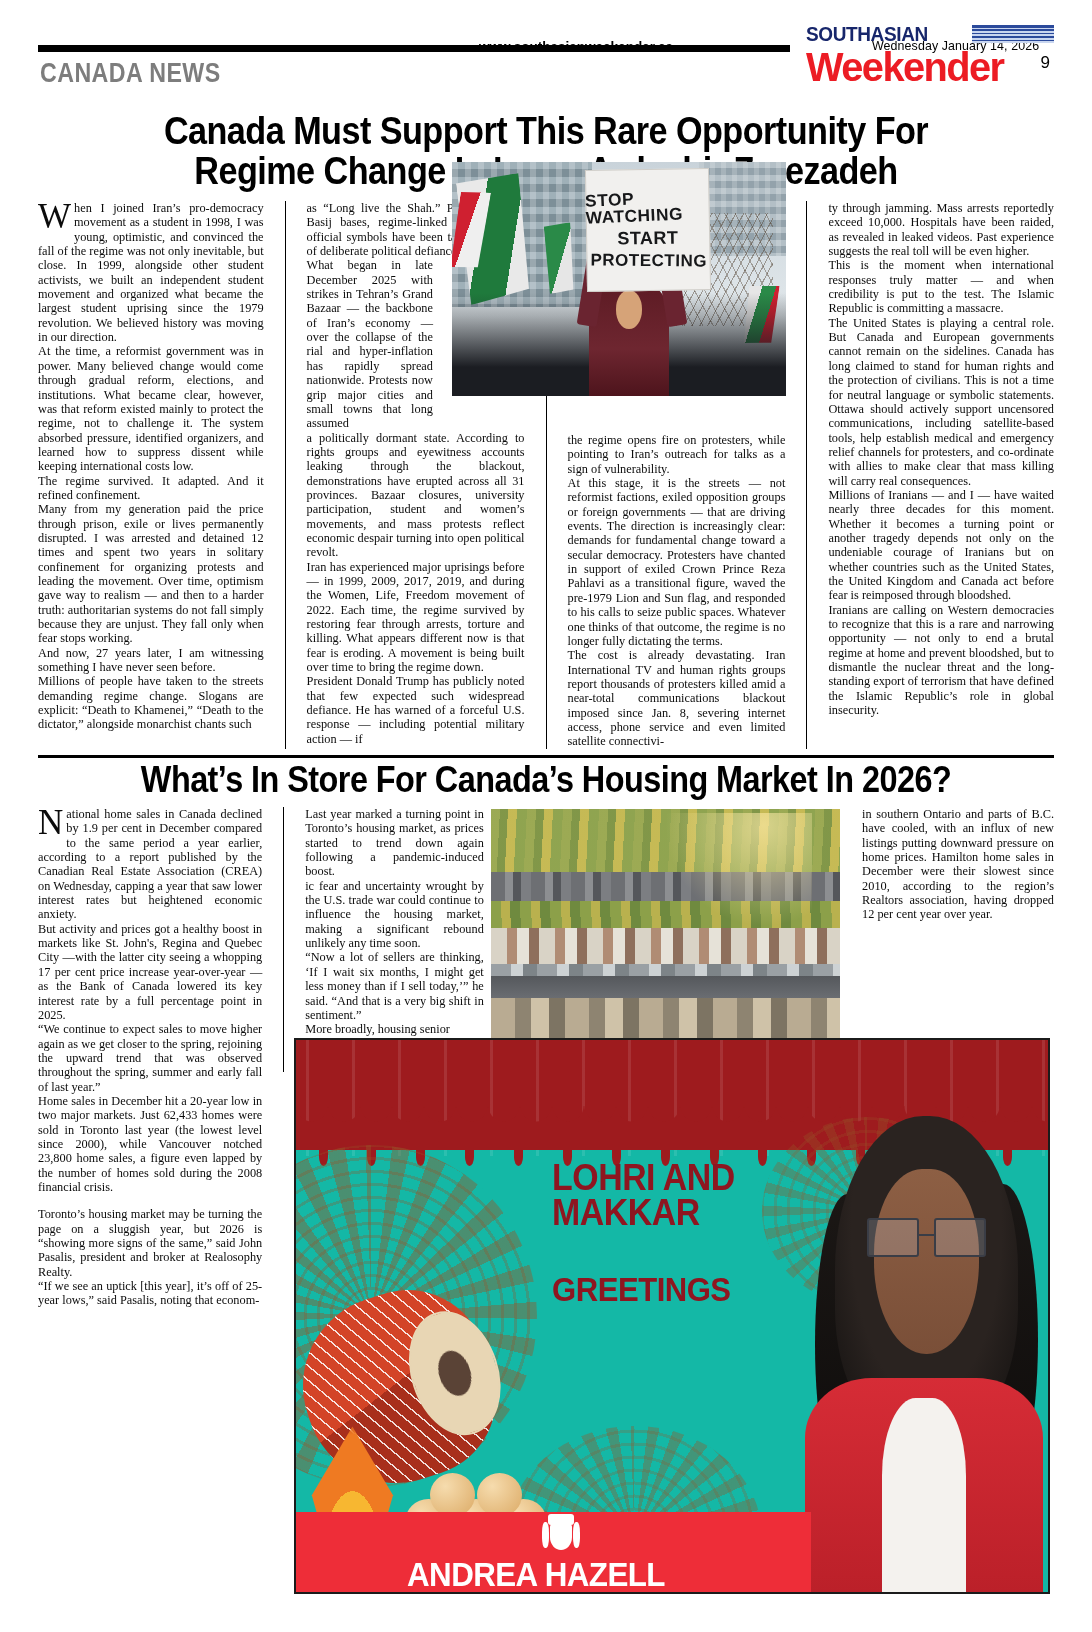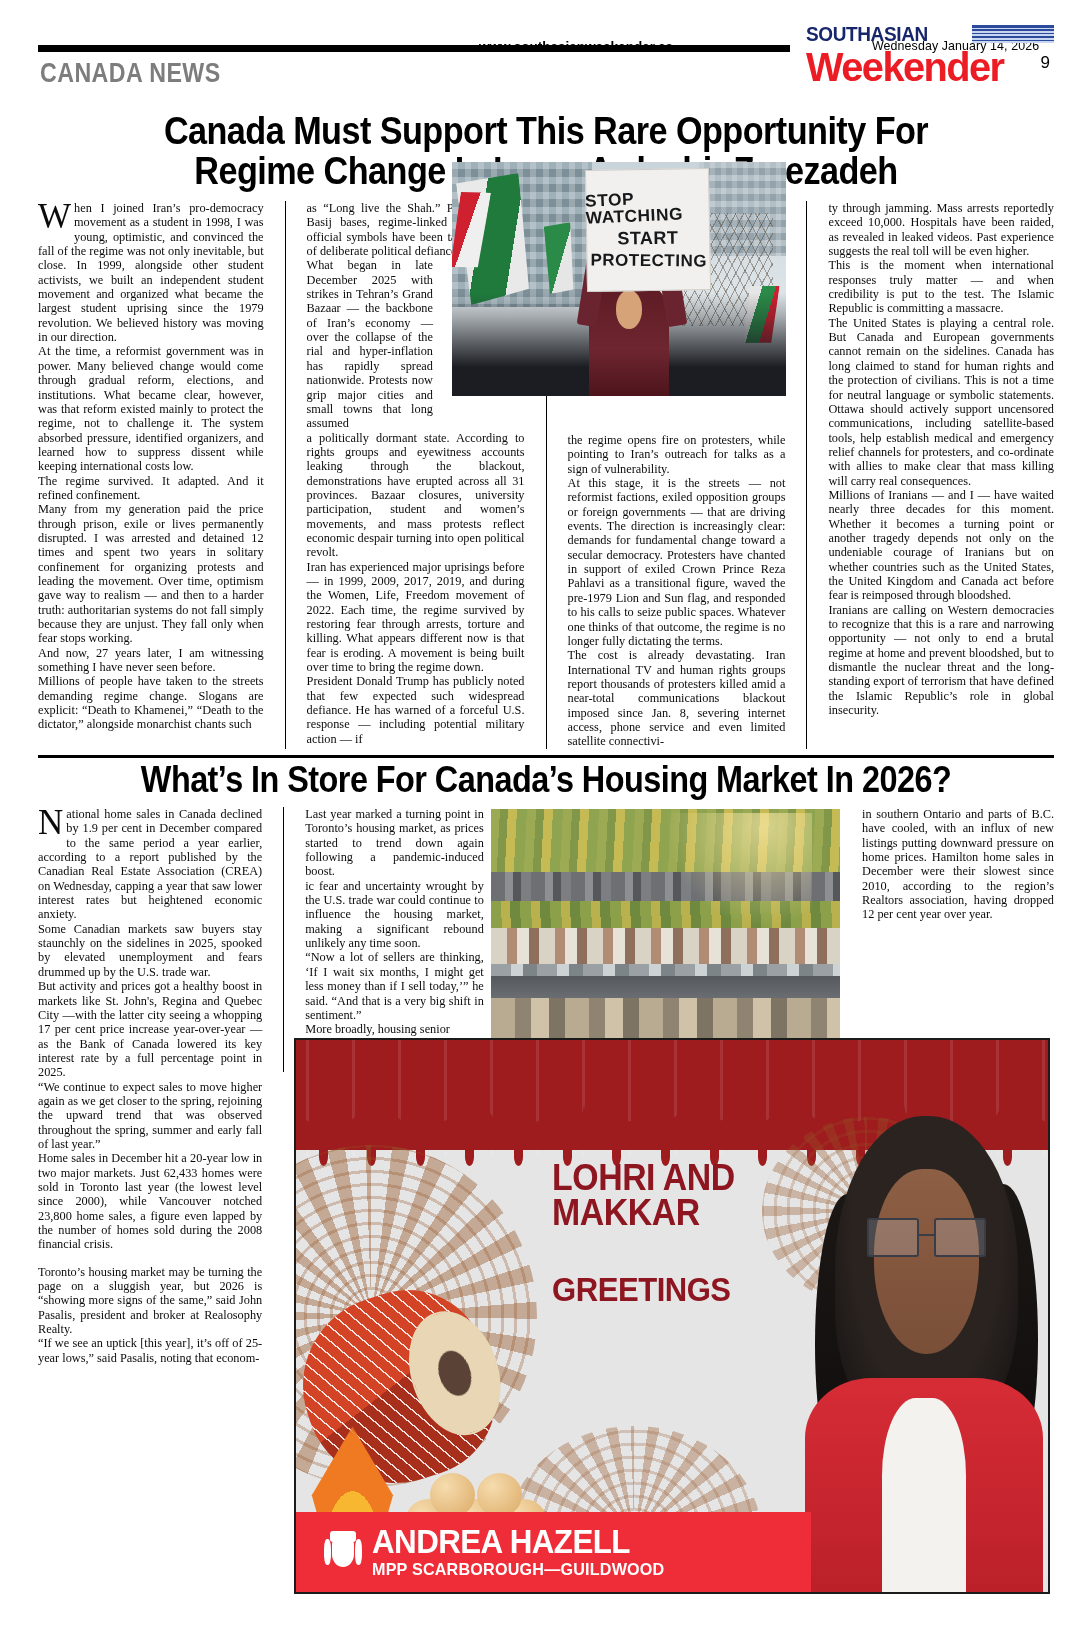--- a/index.html
+++ b/index.html
@@ -187,21 +187,21 @@
       #9aa0a4 0 20px, #cdd2d4 20px 32px, #7d8488 32px 46px); }
   .ph-row3 { top:78%; height:22%;
     background: repeating-linear-gradient(to right,
       #b9ab92 0 24px, #8e8471 24px 40px, #cfc2a8 40px 58px, #7d7463 58px 74px); }
   .ph-sun { position:absolute; right:8%; top:2%; width:46%; height:52%;
     background: radial-gradient(ellipse at 70% 10%, rgba(255,236,170,.65), rgba(255,236,170,0) 62%); }
 
   
   .advert {
     position: relative; overflow: hidden;
-    border: 2.5px solid #1b1b1b; background: #e5e5e5;
+    border: 2.5px solid #1b1b1b; background: #14b8a6;
   }
   .ad-top-band {
     position:absolute; left:0; top:0; width:100%; height:17%;
     background:#9e1b1e;
   }
   .ad-scallop {
     position:absolute; left:0; top:12%; width:100%; height:8%;
     background:#9e1b1e;
     -webkit-mask-image: radial-gradient(circle 16px at 16px 0, transparent 15px, #000 16px);
     mask-image: radial-gradient(circle 16px at 16px 0, transparent 15px, #000 16px);
@@ -272,21 +272,21 @@
   .ad-lens { position:absolute; top:0; width:44%; height:100%;
     border:2px solid #3a3d46; border-radius:3px; background: rgba(200,215,230,.22); }
   .ad-lens.l { left:0; } .ad-lens.r { right:0; }
   .ad-bridge { position:absolute; left:44%; top:42%; width:12%; height:2px; background:#3a3d46; }
   .ad-body { position:absolute; left:2%; bottom:0; width:96%; height:44%;
     background: linear-gradient(#d62c36, #bb2029); border-radius: 28% 28% 0 0; }
   .ad-shirt { position:absolute; left:33%; bottom:0; width:34%; height:40%;
     background:#f4f2ee; border-radius: 40% 40% 0 0; }
   .ad-footer {
     position:absolute; left:0; bottom:0; width:68.5%; height:14.5%;
-    background:#ee2d38; display:flex; align-items:center; gap:12px; padding-left:30px;
+    background:#ee2d38; display:flex; align-items:center; gap:12px; padding-left:14px;flex-direction:column;
   }
   .ad-crest { width:34px; height:46px; position:relative; flex:0 0 34px; }
   .ad-crest-shield { position:absolute; left:6px; top:12px; width:22px; height:26px;
     background:#fff; border-radius: 3px 3px 50% 50%; }
   .ad-crest-top { position:absolute; left:4px; top:2px; width:26px; height:11px;
     background:#fff; border-radius:3px; }
   .ad-crest-deer-l, .ad-crest-deer-r {
     position:absolute; top:10px; width:7px; height:26px; background:#fff; border-radius:40%; }
   .ad-crest-deer-l { left:-2px; } .ad-crest-deer-r { right:-2px; }
   .ad-name {
@@ -396,21 +396,20 @@
 
   <div class="rule-thick" style="margin-top:6px;"></div>
 
   <div class="art">
     <div class="headline headline-2">What’s In Store For Canada’s Housing Market In 2026?</div>
 
     <div class="cols" style="margin-top:9px;">
 
       <div class="col colpad-r" style="width:245px;">
         <p class="dropcap">National home sales in Canada declined by 1.9 per cent in December compared to the same period a year earlier, according to a report published by the Canadian Real Estate Association (CREA) on Wednesday, capping a year that saw lower interest rates but heightened economic anxiety.</p>
-        <p>Some Canadian markets saw buyers stay staunchly on the sidelines in 2025, spooked by elevated unemployment and fears drummed up by the U.S. trade war.</p>
         <p>But activity and prices got a healthy boost in markets like St. John's, Regina and Quebec City —with the latter city seeing a whopping 17 per cent price increase year-over-year — as the Bank of Canada lowered its key interest rate by a full percentage point in 2025.</p>
         <p>“We continue to expect sales to move higher again as we get closer to the spring, rejoining the upward trend that was observed throughout the spring, summer and early fall of last year.”</p>
         <p>Home sales in December hit a 20-year low in two major markets. Just 62,433 homes were sold in Toronto last year (the lowest level since 2000), while Vancouver notched 23,800 home sales, a figure even lapped by the number of homes sold during the 2008 financial crisis.</p>
         <p style="margin-top:13px;">Toronto’s housing market may be turning the page on a sluggish year, but 2026 is “showing more signs of the same,” said John Pasalis, president and broker at Realosophy Realty.</p>
         <p>“If we see an uptick [this year], it’s off of 25-year lows,” said Pasalis, noting that econom-</p>
       </div>
       <div class="colsep" style="height:265px;"></div>
 
       <div class="col colpad-l colpad-r" style="width:206px;">
         <p>Last year marked a turning point in Toronto’s housing market, as prices started to trend down again following a pandemic-induced boost.</p>

